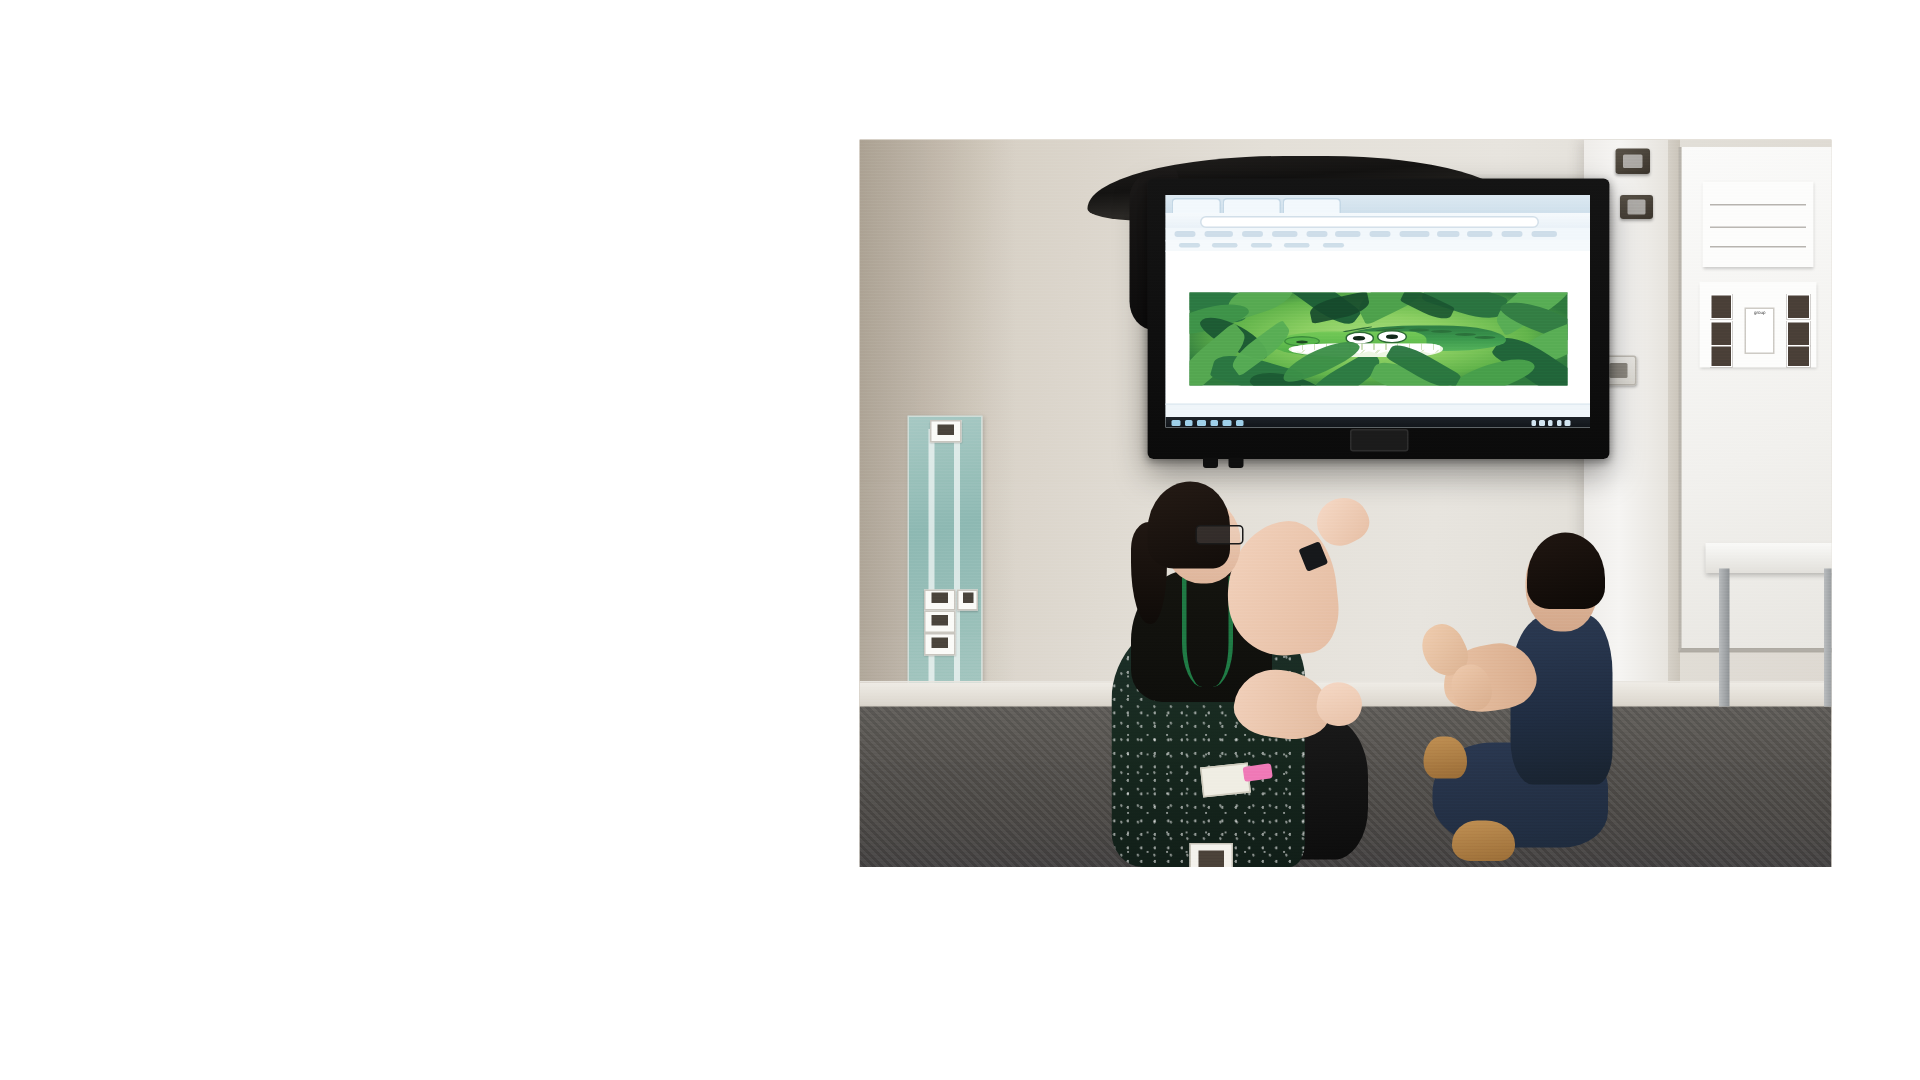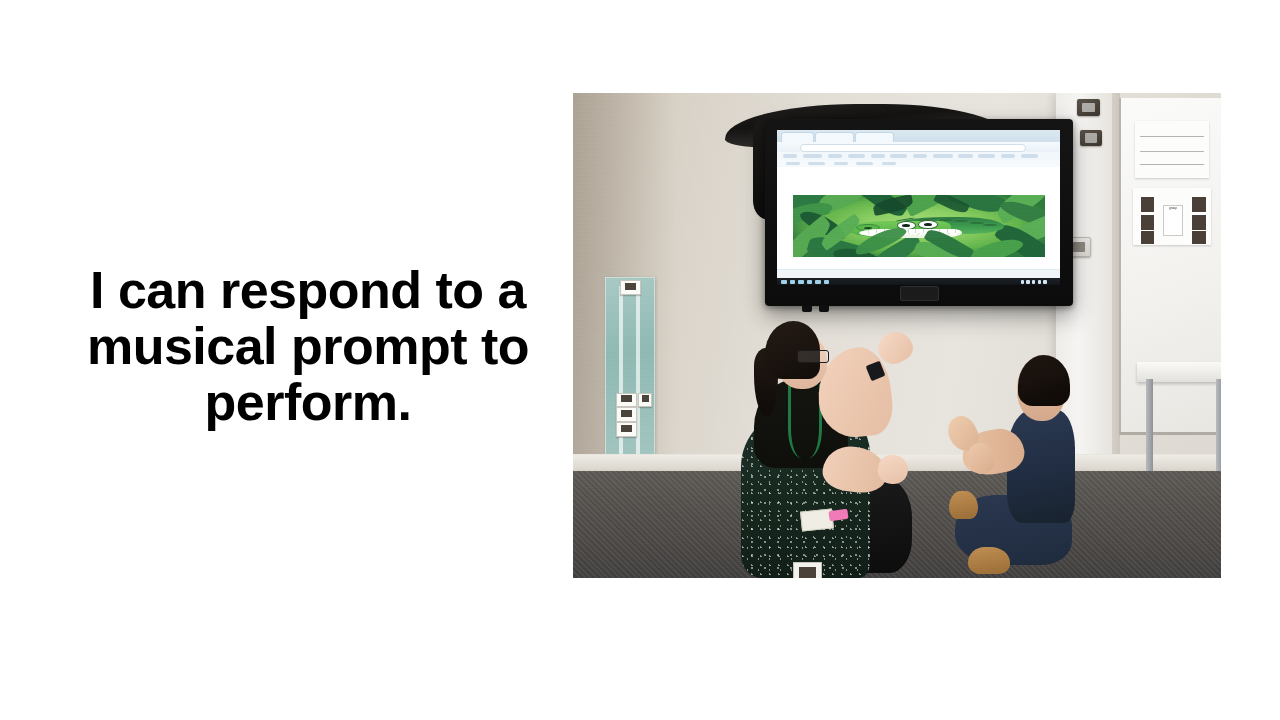--- a/index.html
+++ b/index.html
@@ -676,23 +676,20 @@
     background-image:
       repeating-linear-gradient(0deg, rgba(255,255,255,.018) 0 1px, rgba(0,0,0,.018) 1px 2px);
     mix-blend-mode: overlay;
   }
 </style>
 </head>
 <body>
 
 <div id="slide">
 
-  <div id="objective-text">I can respond to a
-musical prompt to
-perform.</div>
 
   <div id="photo">
 
     <div class="wall"></div>
     <div class="wall-shadow-left"></div>
     <div class="pillar"></div>
     <div class="pillar-edge"></div>
 
     <div class="whiteboard">
       <div class="wb-paper top">

